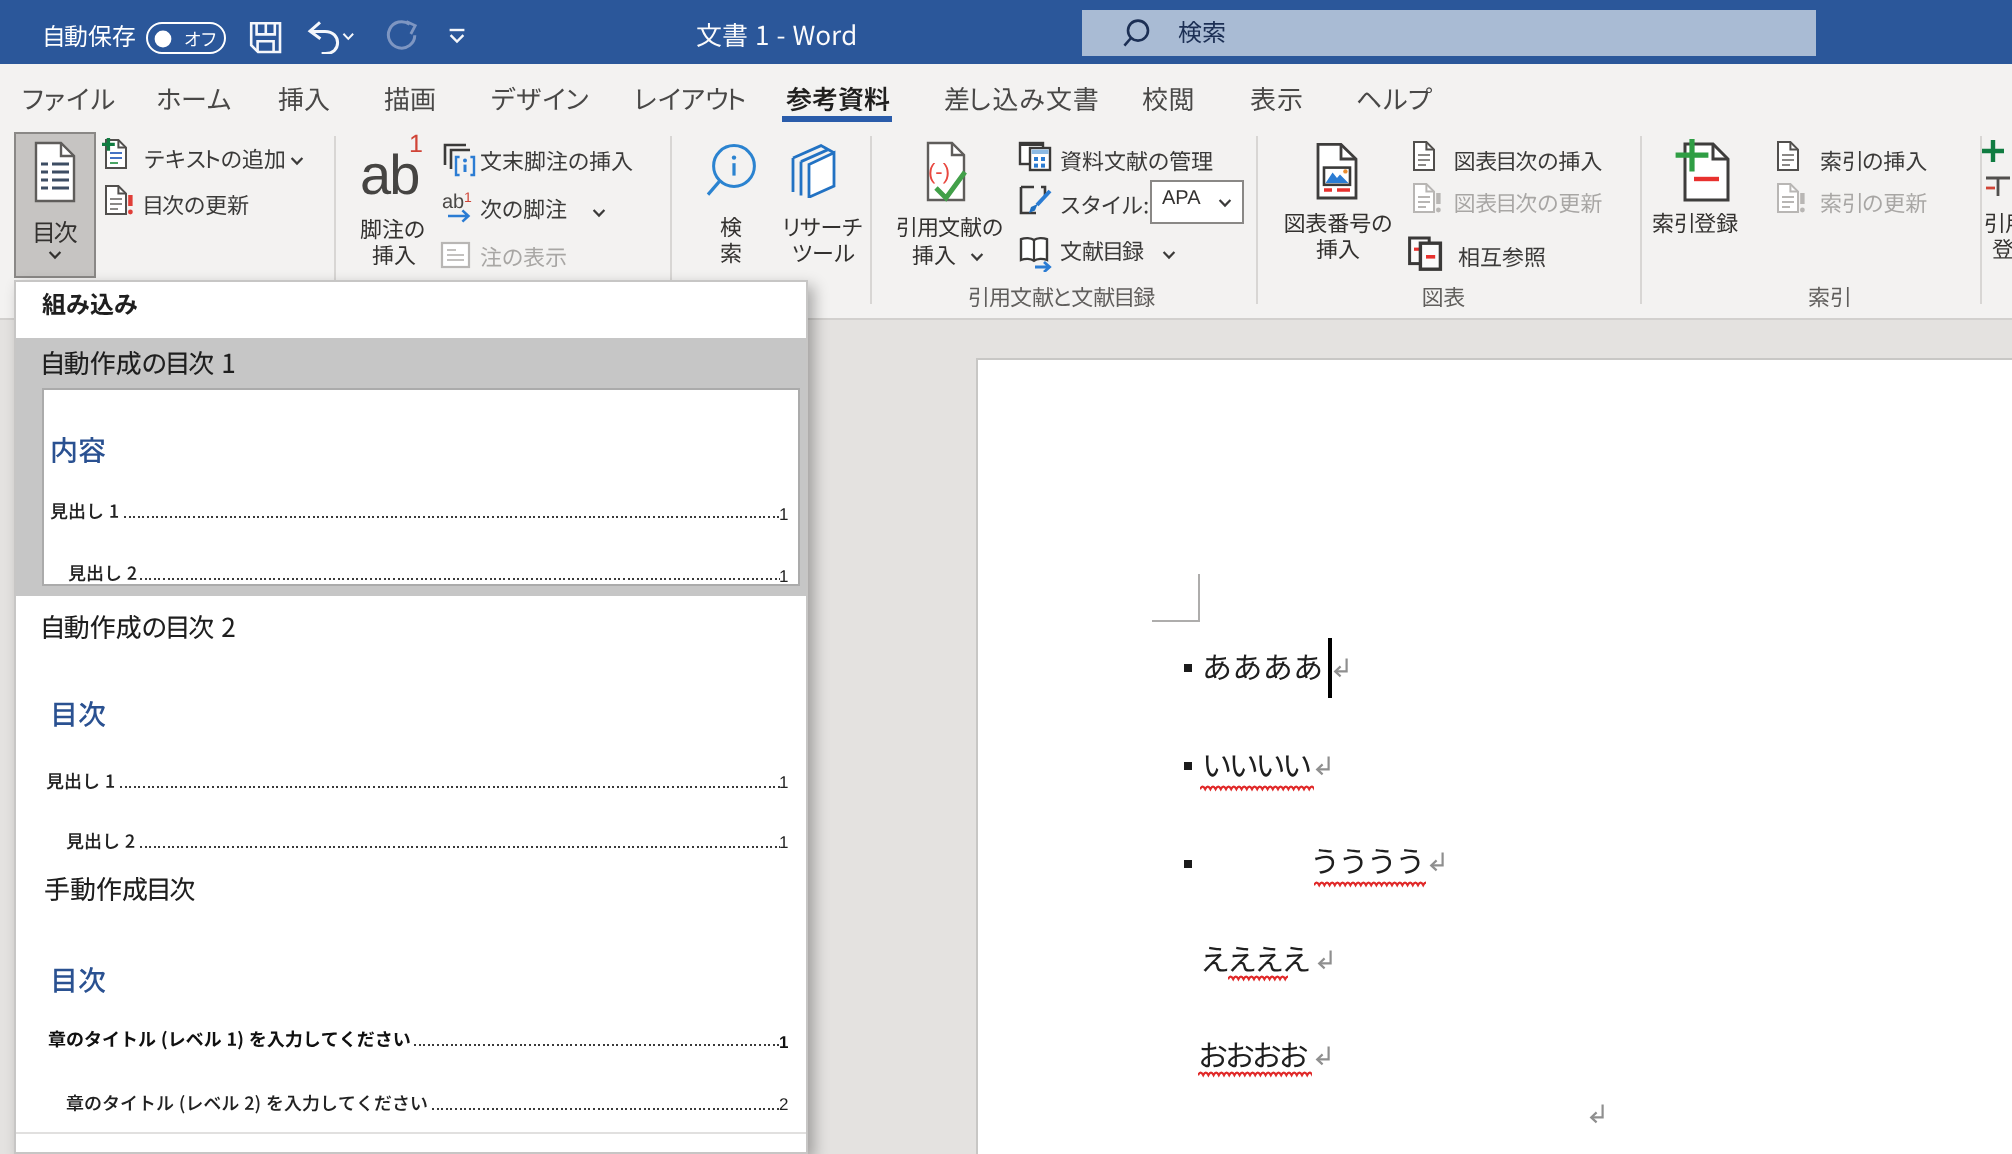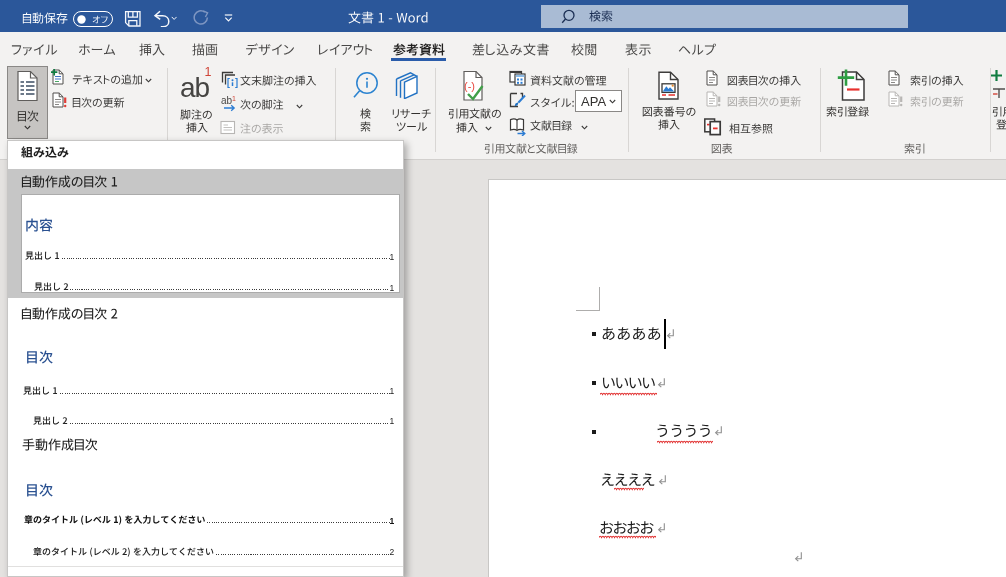--- a/index.html
+++ b/index.html
@@ -293,21 +293,21 @@
     <path d="M9.8 10 L6.5 11.5 L5.5 14.5 L8.5 13.2 Z" fill="#1e6fc0"></path>
   </svg>
 <svg class="tr" style="left:529.5px;top:96.82px;fill:#3b3a39;overflow:visible" width="44.60" height="11" viewBox="0 0 4054.7 1000" preserveAspectRatio="xMinYMin">
     <use href="#g51" x="-30"></use>
     <use href="#g71" x="917"></use>
     <use href="#g17" x="1843"></use>
     <use href="#g18" x="2777"></use>
     <use href="#g72" x="3777"></use>
   </svg>
 <div style="left:575px;top:90px;width:47px;height:22px;background:#fff;border:1px solid #8a8886"></div>
-<span style="position:absolute;left:581px;top:94px;font-size:13px;color:#33312f">APA</span>
+<span style="position:absolute;left:581px;top:94px;font-size:10px;color:#33312f">APA</span>
 <svg class="ic" style="left:609.0px;top:98.5px" width="7.0" height="5.0" viewBox="0 0 7 5">
     <path d="M0.8 1 L3.5 3.8 L6.2 1" fill="none" stroke="#3b3a39" stroke-width="1.1"></path>
   </svg>
 <svg class="ic" style="left:509px;top:117px" width="18" height="19" viewBox="0 0 18 19">
     <path d="M8 3 C6.5 1.8 3.5 1.8 1.5 2.6 V13 C3.5 12.2 6.5 12.2 8 13.4 C9.5 12.2 12.5 12.2 14.5 13 V2.6 C12.5 1.8 9.5 1.8 8 3 Z" fill="#fff" stroke="#3b3a39" stroke-width="1.2"></path>
     <path d="M8 3 V13.4" stroke="#3b3a39" stroke-width="1.1"></path>
     <path d="M8.5 16.5 H15.5 M13 14 L15.8 16.5 L13 19" fill="none" stroke="#2b7cd3" stroke-width="1.4"></path>
   </svg>
 <svg class="tr" style="left:529.5px;top:120.32px;fill:#3b3a39;overflow:visible" width="42.01" height="11" viewBox="0 0 3818.9 1000" preserveAspectRatio="xMinYMin">
     <use href="#g6" x="0"></use>

